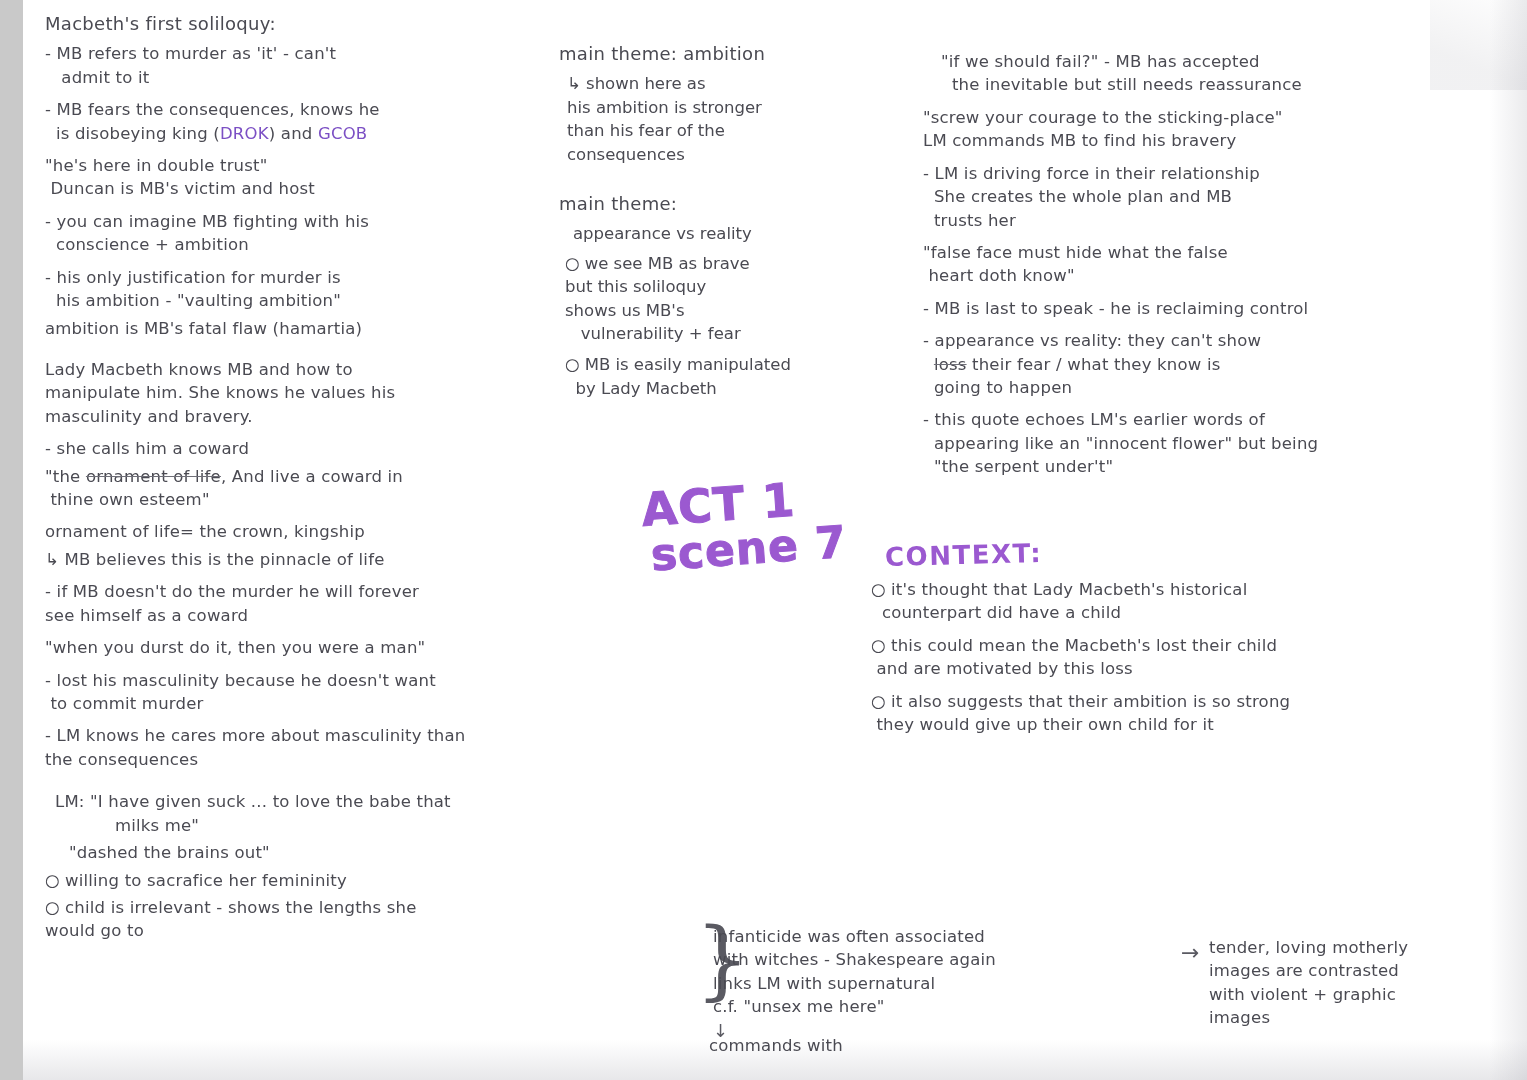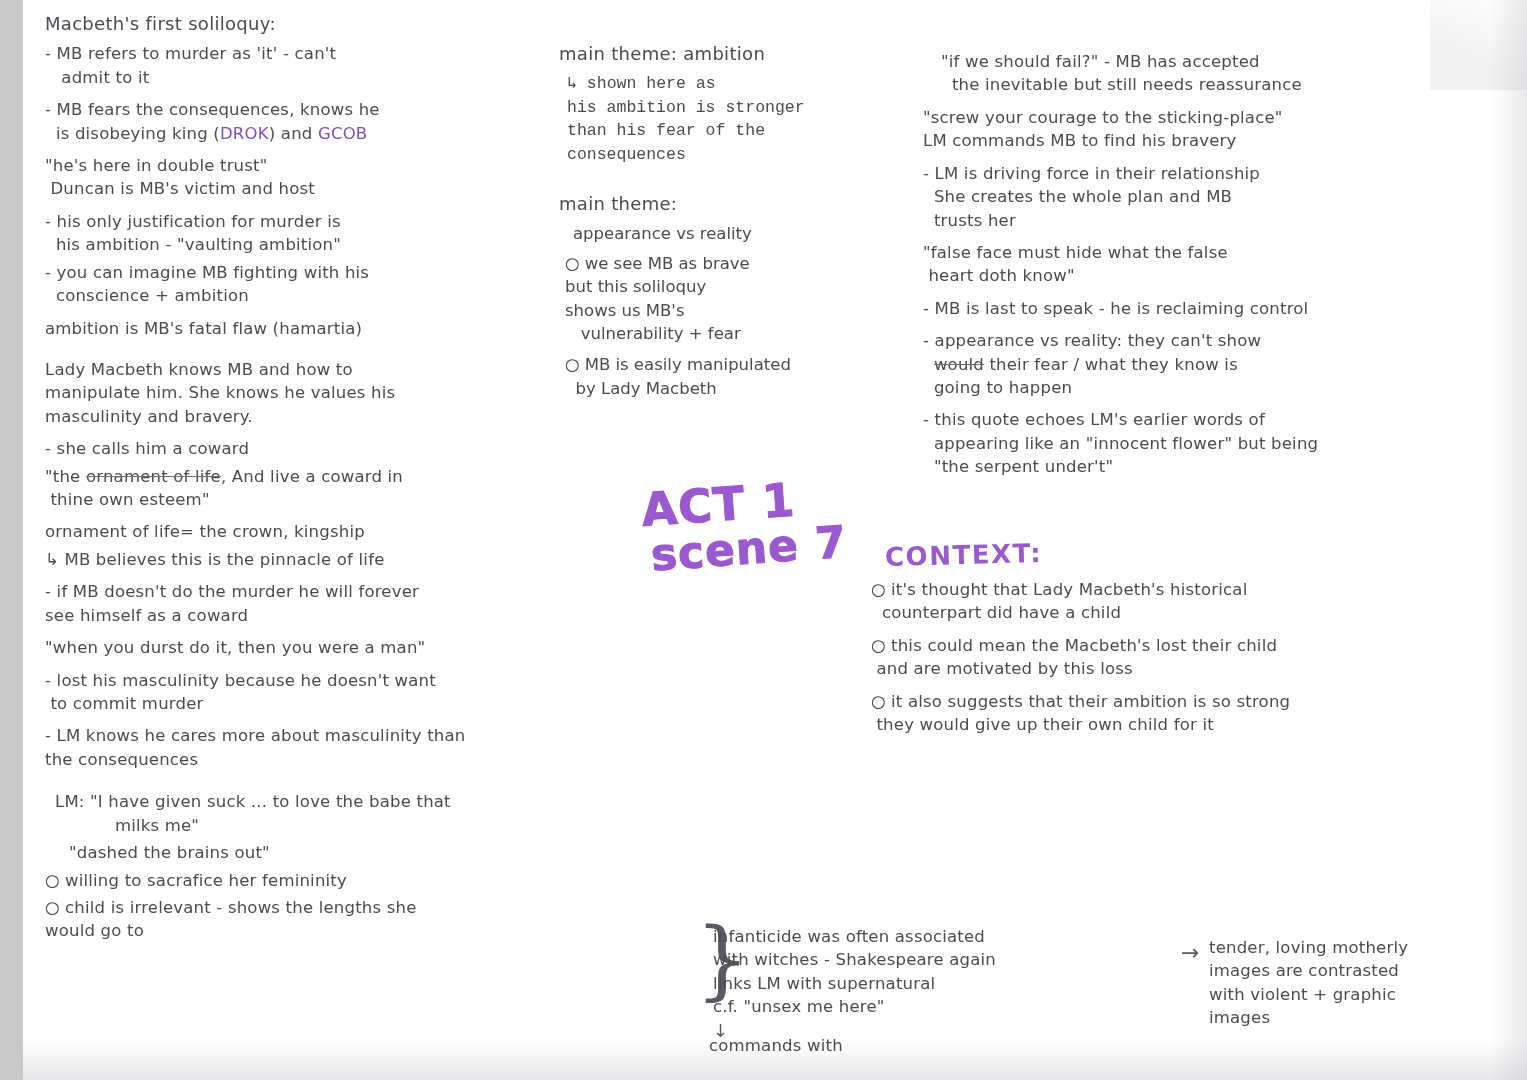--- a/index.html
+++ b/index.html
@@ -139,24 +139,24 @@
   <div class="paper-shade-bottom"></div>
 
   <div class="col" style="left:22px; top:12px; width:510px;">
     <div class="heading">Macbeth's first soliloquy:</div>
 
     <div class="note">- MB refers to murder as 'it' - can't
    admit to it</div>
     <div class="note">- MB fears the consequences, knows he<br>&nbsp;&nbsp;is disobeying king (<span class="purple">DROK</span>) and <span class="purple">GCOB</span></div>
     <div class="note">"he's here in double trust"
  Duncan is MB's victim and host</div>
+    <div class="note">- you can imagine MB fighting with his
+  conscience + ambition</div>
     <div class="note tight">- his only justification for murder is
   his ambition - "vaulting ambition"</div>
-    <div class="note">- you can imagine MB fighting with his
-  conscience + ambition</div>
     <div class="note tight">ambition is MB's fatal flaw (hamartia)</div>
 
     <div style="height:14px"></div>
 
     <div class="note">Lady Macbeth knows MB and how to
 manipulate him. She knows he values his
 masculinity and bravery.</div>
     <div class="note tight">- she calls him a coward</div>
     <div class="note">"the <span class="strike">ornament of life</span>, And live a coward in<br>&nbsp;thine own esteem"</div>
     <div class="note tight">ornament of life= the crown, kingship</div>
@@ -174,21 +174,21 @@
     <div class="note tight" style="padding-left:10px;">LM: "I have given suck ... to love the babe that
            milks me"</div>
     <div class="note tight" style="padding-left:24px;">"dashed the brains out"</div>
     <div class="note tight">○ willing to sacrafice her femininity</div>
     <div class="note">○ child is irrelevant - shows the lengths she
 would go to</div>
   </div>
 
   <div class="col" style="left:536px; top:42px; width:350px;">
     <div class="heading">main theme: ambition</div>
-    <div class="sub" style="padding-left:8px;font-family:Liberation Mono, monospace;">↳ shown here as
+    <div class="sub" style="padding-left:8px;">↳ shown here as
 his ambition is stronger
 than his fear of the
 consequences</div>
 
     <div style="height:18px"></div>
 
     <div class="heading">main theme:</div>
     <div class="sub" style="padding-left:14px; margin-bottom:6px;">appearance vs reality</div>
     <div class="sub" style="padding-left:6px;">○ we see MB as brave
 but this soliloquy
@@ -202,21 +202,21 @@
     <div class="note" style="padding-left:18px;">"if we should fail?" - MB has accepted
   the inevitable but still needs reassurance</div>
     <div class="note">"screw your courage to the sticking-place"
 LM commands MB to find his bravery</div>
     <div class="note">- LM is driving force in their relationship
   She creates the whole plan and MB
   trusts her</div>
     <div class="note">"false face must hide what the false
  heart doth know"</div>
     <div class="note">- MB is last to speak - he is reclaiming control</div>
-    <div class="note">- appearance vs reality: they can't show<br>&nbsp;&nbsp;<span class="strike">would</span> their fear / what they know is<br>&nbsp;&nbsp;going to happen</div>
+    <div class="note">- appearance vs reality: they can't show<br>&nbsp;&nbsp;<span class="strike">loss</span> their fear / what they know is<br>&nbsp;&nbsp;going to happen</div>
     <div class="note">- this quote echoes LM's earlier words of
   appearing like an "innocent flower" but being
   "the serpent under't"</div>
   </div>
 
   <div class="act-title">
     <div class="line1">ACT 1</div>
     <div class="line2">scene 7</div>
   </div>
 

